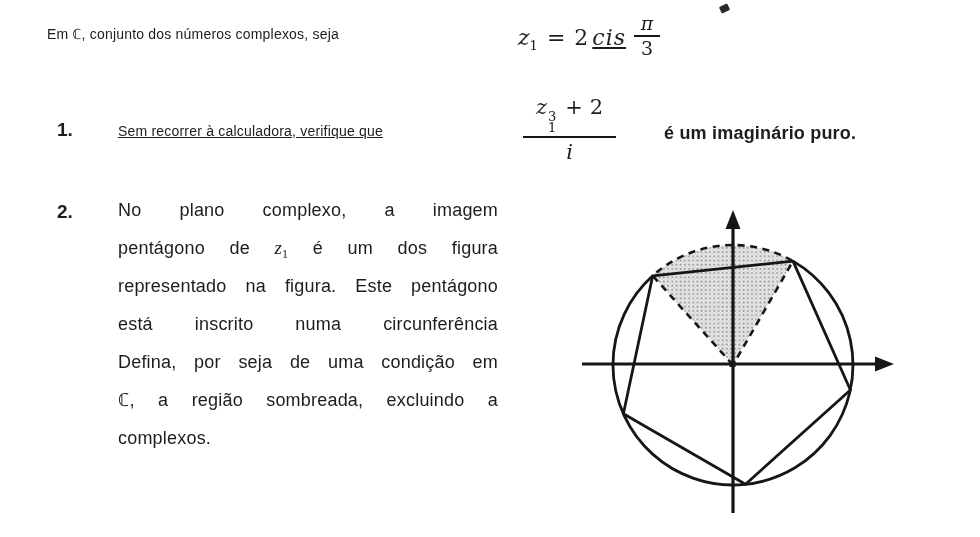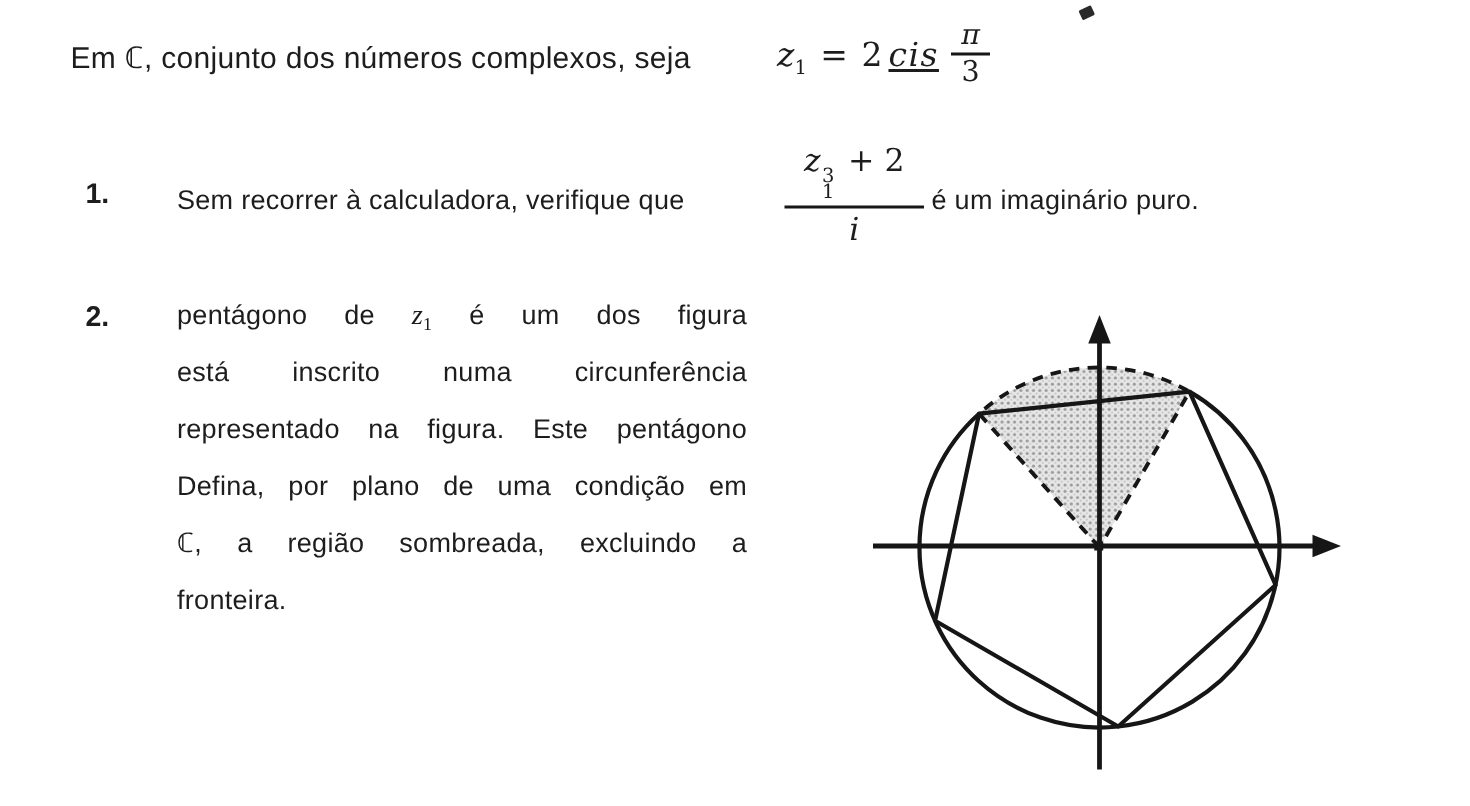--- a/index.html
+++ b/index.html
@@ -4,40 +4,40 @@
 <style>
   html,body{margin:0;padding:0;}
   body{
     width:980px;height:537px;position:relative;overflow:hidden;
     background:#ffffff;color:#1d1d1d;
     font-family:"Liberation Sans", sans-serif;
   }
   .abs{position:absolute;}
 
   
-  #intro-text{left:47px;top:24px;font-size:20px;letter-spacing:.2px;}
+  #intro-text{left:47px;top:24px;font-size:14px;letter-spacing:.2px;}
   #intro-formula{
     left:518px;top:16px;
     font-family:"DejaVu Serif", serif;font-style:italic;font-size:22px;
     white-space:nowrap;
   }
   .up{font-style:normal;}
   .msub{font-size:13px;font-style:normal;vertical-align:-5px;}
   .eq{margin:0 9px;}
   .coef{margin-right:4px;}
   .fn{margin-right:8px;letter-spacing:1px;text-decoration:underline;}
   .sfrac{display:inline-flex;flex-direction:column;align-items:center;
          vertical-align:middle;font-size:19px;line-height:1.08;transform:translateY(-3px);}
   .snum{padding:0 6px 1px;}
   .sden{border-top:2px solid #161616;padding:1px 7px 0;align-self:stretch;text-align:center;}
 
   
   #q1-num{left:57px;top:119px;font-size:19px;font-weight:700;}
-  #q1-text{left:118px;top:123px;font-size:18px;letter-spacing:.2px;}
-  #q1-after{left:621px;top:123px;font-size:18px;letter-spacing:.2px;}
+  #q1-text{left:118px;top:123px;font-size:14px;letter-spacing:.2px;text-decoration:underline;}
+  #q1-after{left:664px;top:123px;font-size:18px;letter-spacing:.2px;font-weight:bold;}
   #q1-frac{
     left:523px;top:95px;display:inline-flex;flex-direction:column;align-items:center;
     font-family:"DejaVu Serif", serif;font-style:italic;font-size:21px;
   }
   #q1-frac .num{padding:0 13px 3px;white-space:nowrap;}
   .supsub{display:inline-flex;flex-direction:column;font-size:13px;font-style:normal;
           line-height:11px;vertical-align:-7px;margin-left:1px;}
   .plus{margin-left:9px;}
   #q1-frac .bar{align-self:stretch;height:0;border-top:2.2px solid #161616;}
   #q1-frac .den{margin-top:2px;}
@@ -77,30 +77,31 @@
       </span><span class="plus up">+ 2</span></div>
   <div class="bar"></div>
   <div class="den">i</div>
 </div>
 
 <div class="abs" id="q1-after">é um imaginário puro.</div>
 
 <div class="abs" id="q2-num">2.</div>
 
 <div class="abs" id="q2-block">
+  <div class="q2-line">No plano complexo, a imagem</div>
   <div class="q2-line">
     <span>pentágono de</span>
     <span class="mvar"><span>z</span><sub>1</sub></span>
     <span>é um dos figura</span>
   </div>
+  <div class="q2-line">representado na figura. Este pentágono</div>
   <div class="q2-line">está inscrito numa circunferência</div>
-  <div class="q2-line">representado na figura. Este pentágono</div>
-  <div class="q2-line">Defina, por plano de uma condição em</div>
+  <div class="q2-line">Defina, por seja de uma condição em</div>
   <div class="q2-line">ℂ, a região sombreada, excluindo a</div>
-  <div class="q2-line no-stretch">fronteira.</div>
+  <div class="q2-line no-stretch">complexos.</div>
 </div>
 
 <svg class="abs" id="figure" width="410" height="341" viewBox="0 0 410 341">
   <defs>
     <pattern id="ht" width="4.2" height="4.2" patternUnits="userSpaceOnUse">
       <rect width="4.2" height="4.2" fill="#e7e7e7"></rect>
       <circle cx="1.4" cy="1.4" r="1.05" fill="#9b9b9b"></circle>
       <circle cx="3.4" cy="3.4" r="0.65" fill="#c2c2c2"></circle>
     </pattern>
   </defs>

